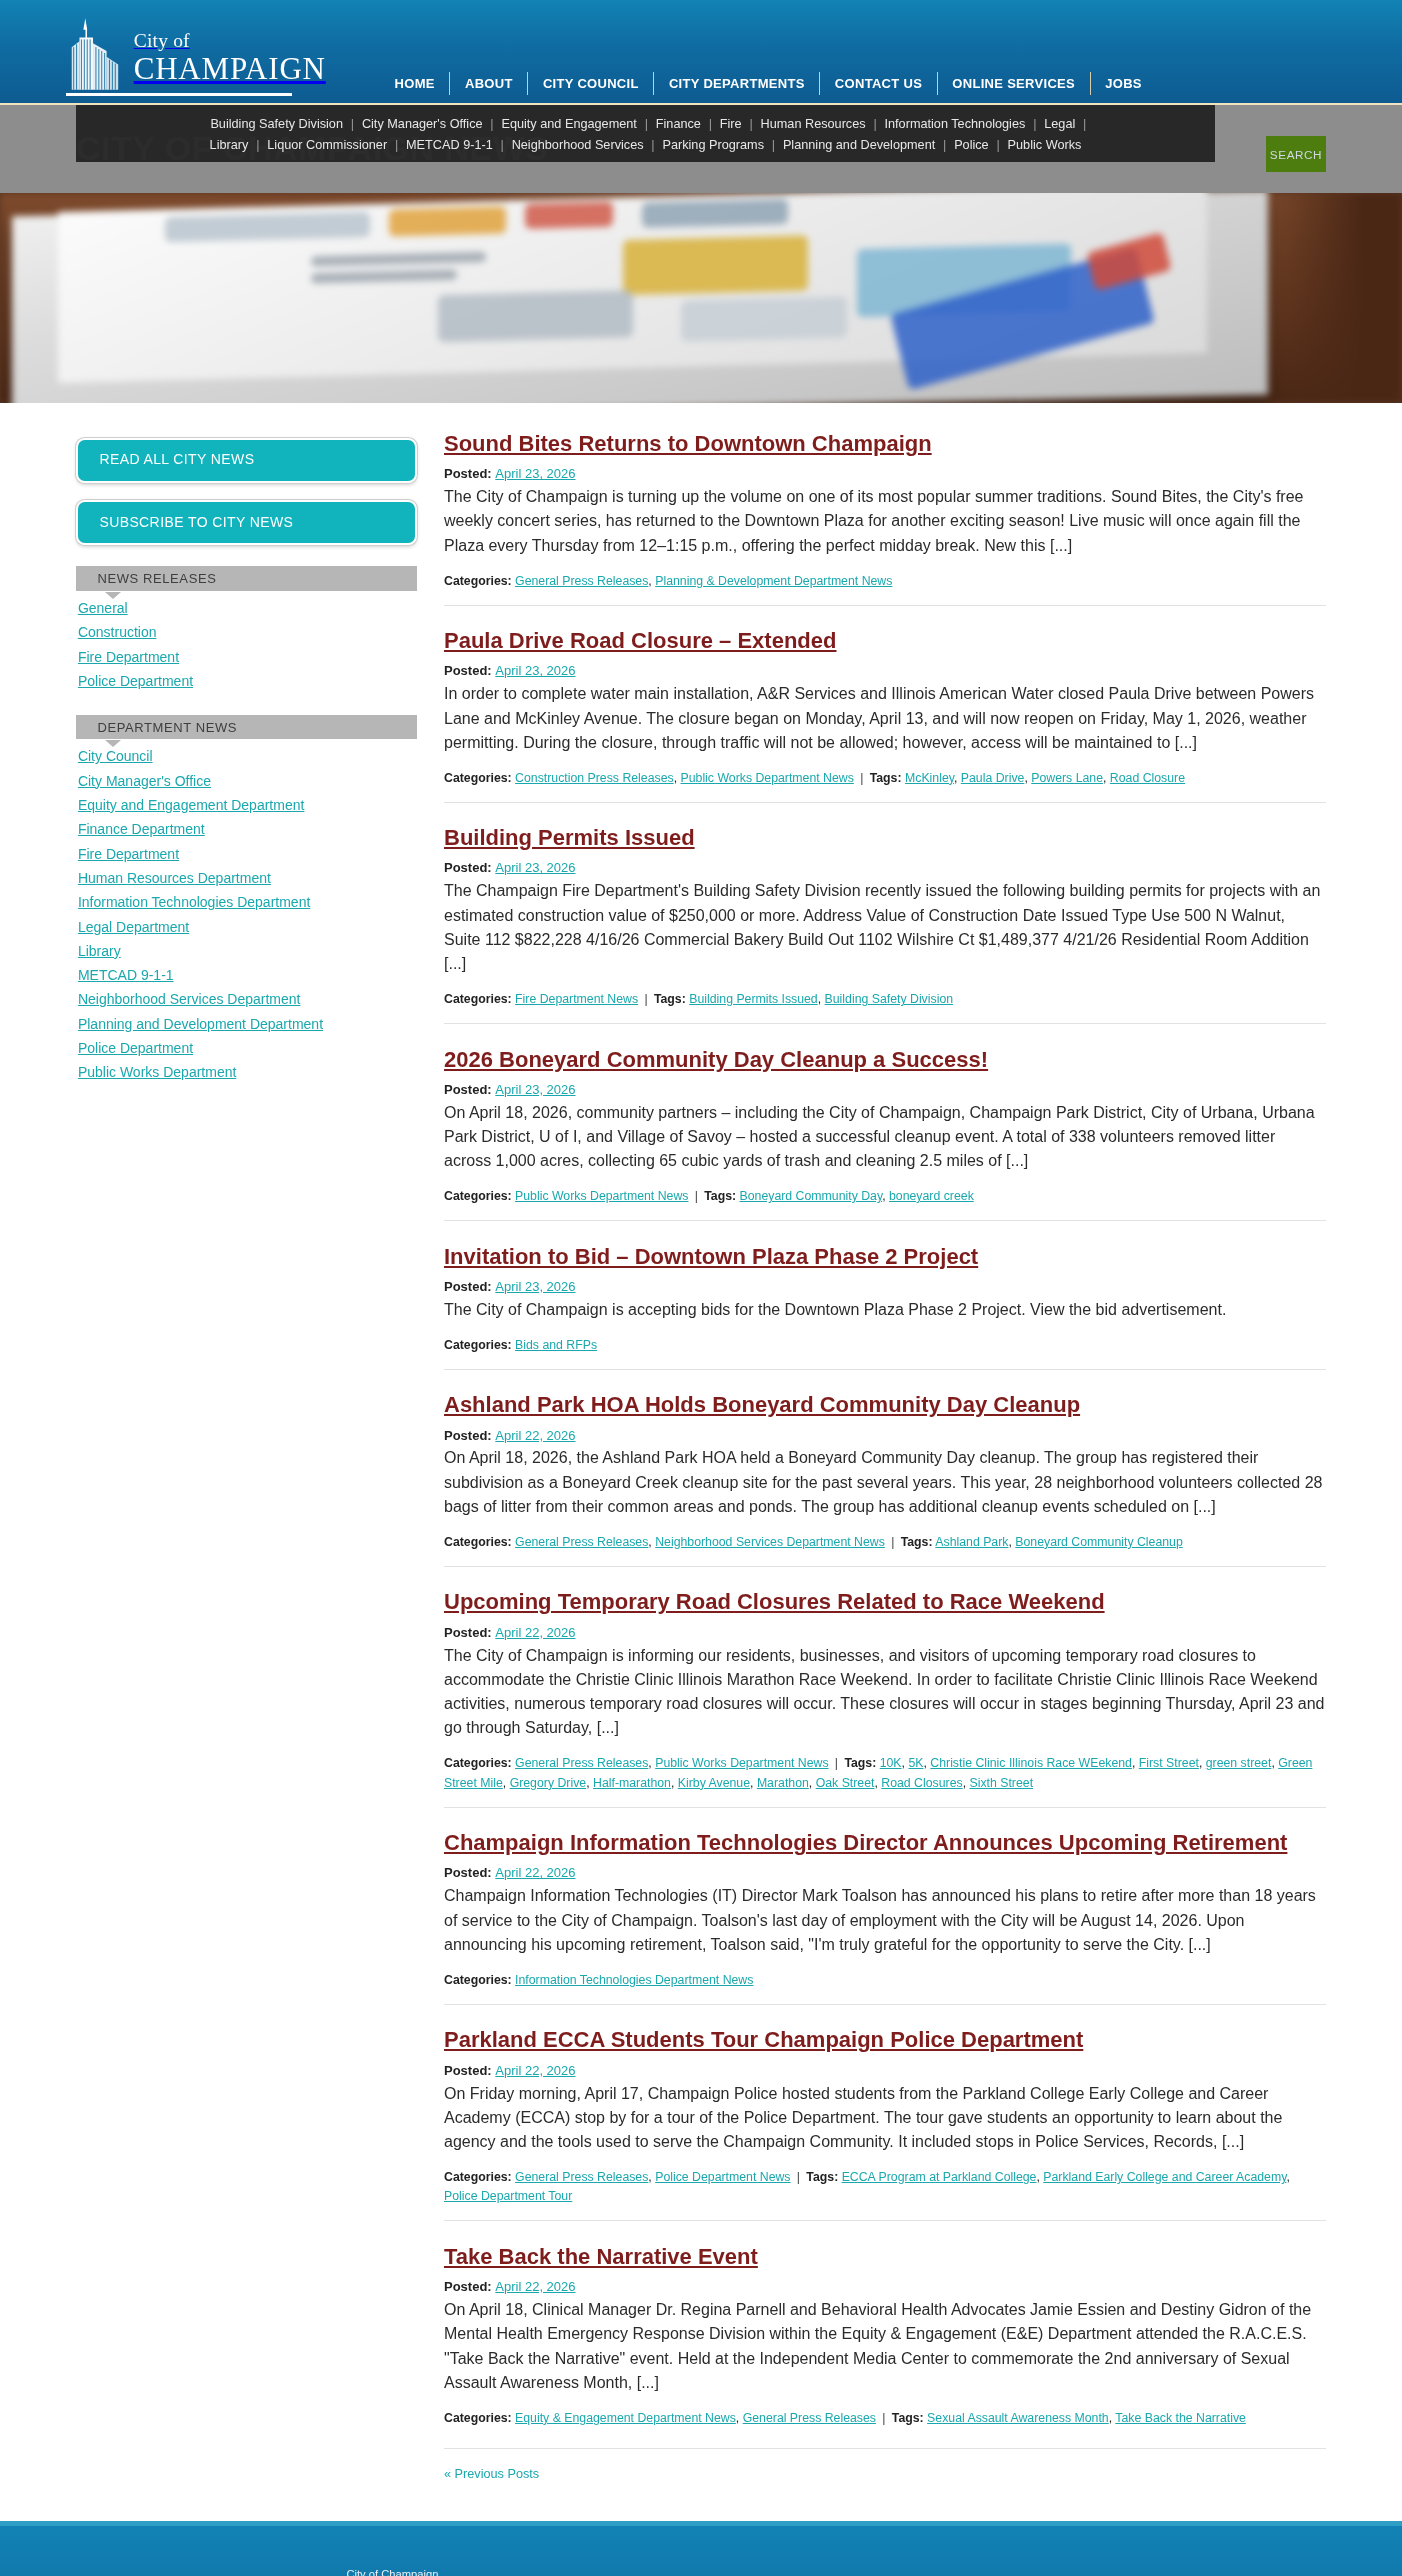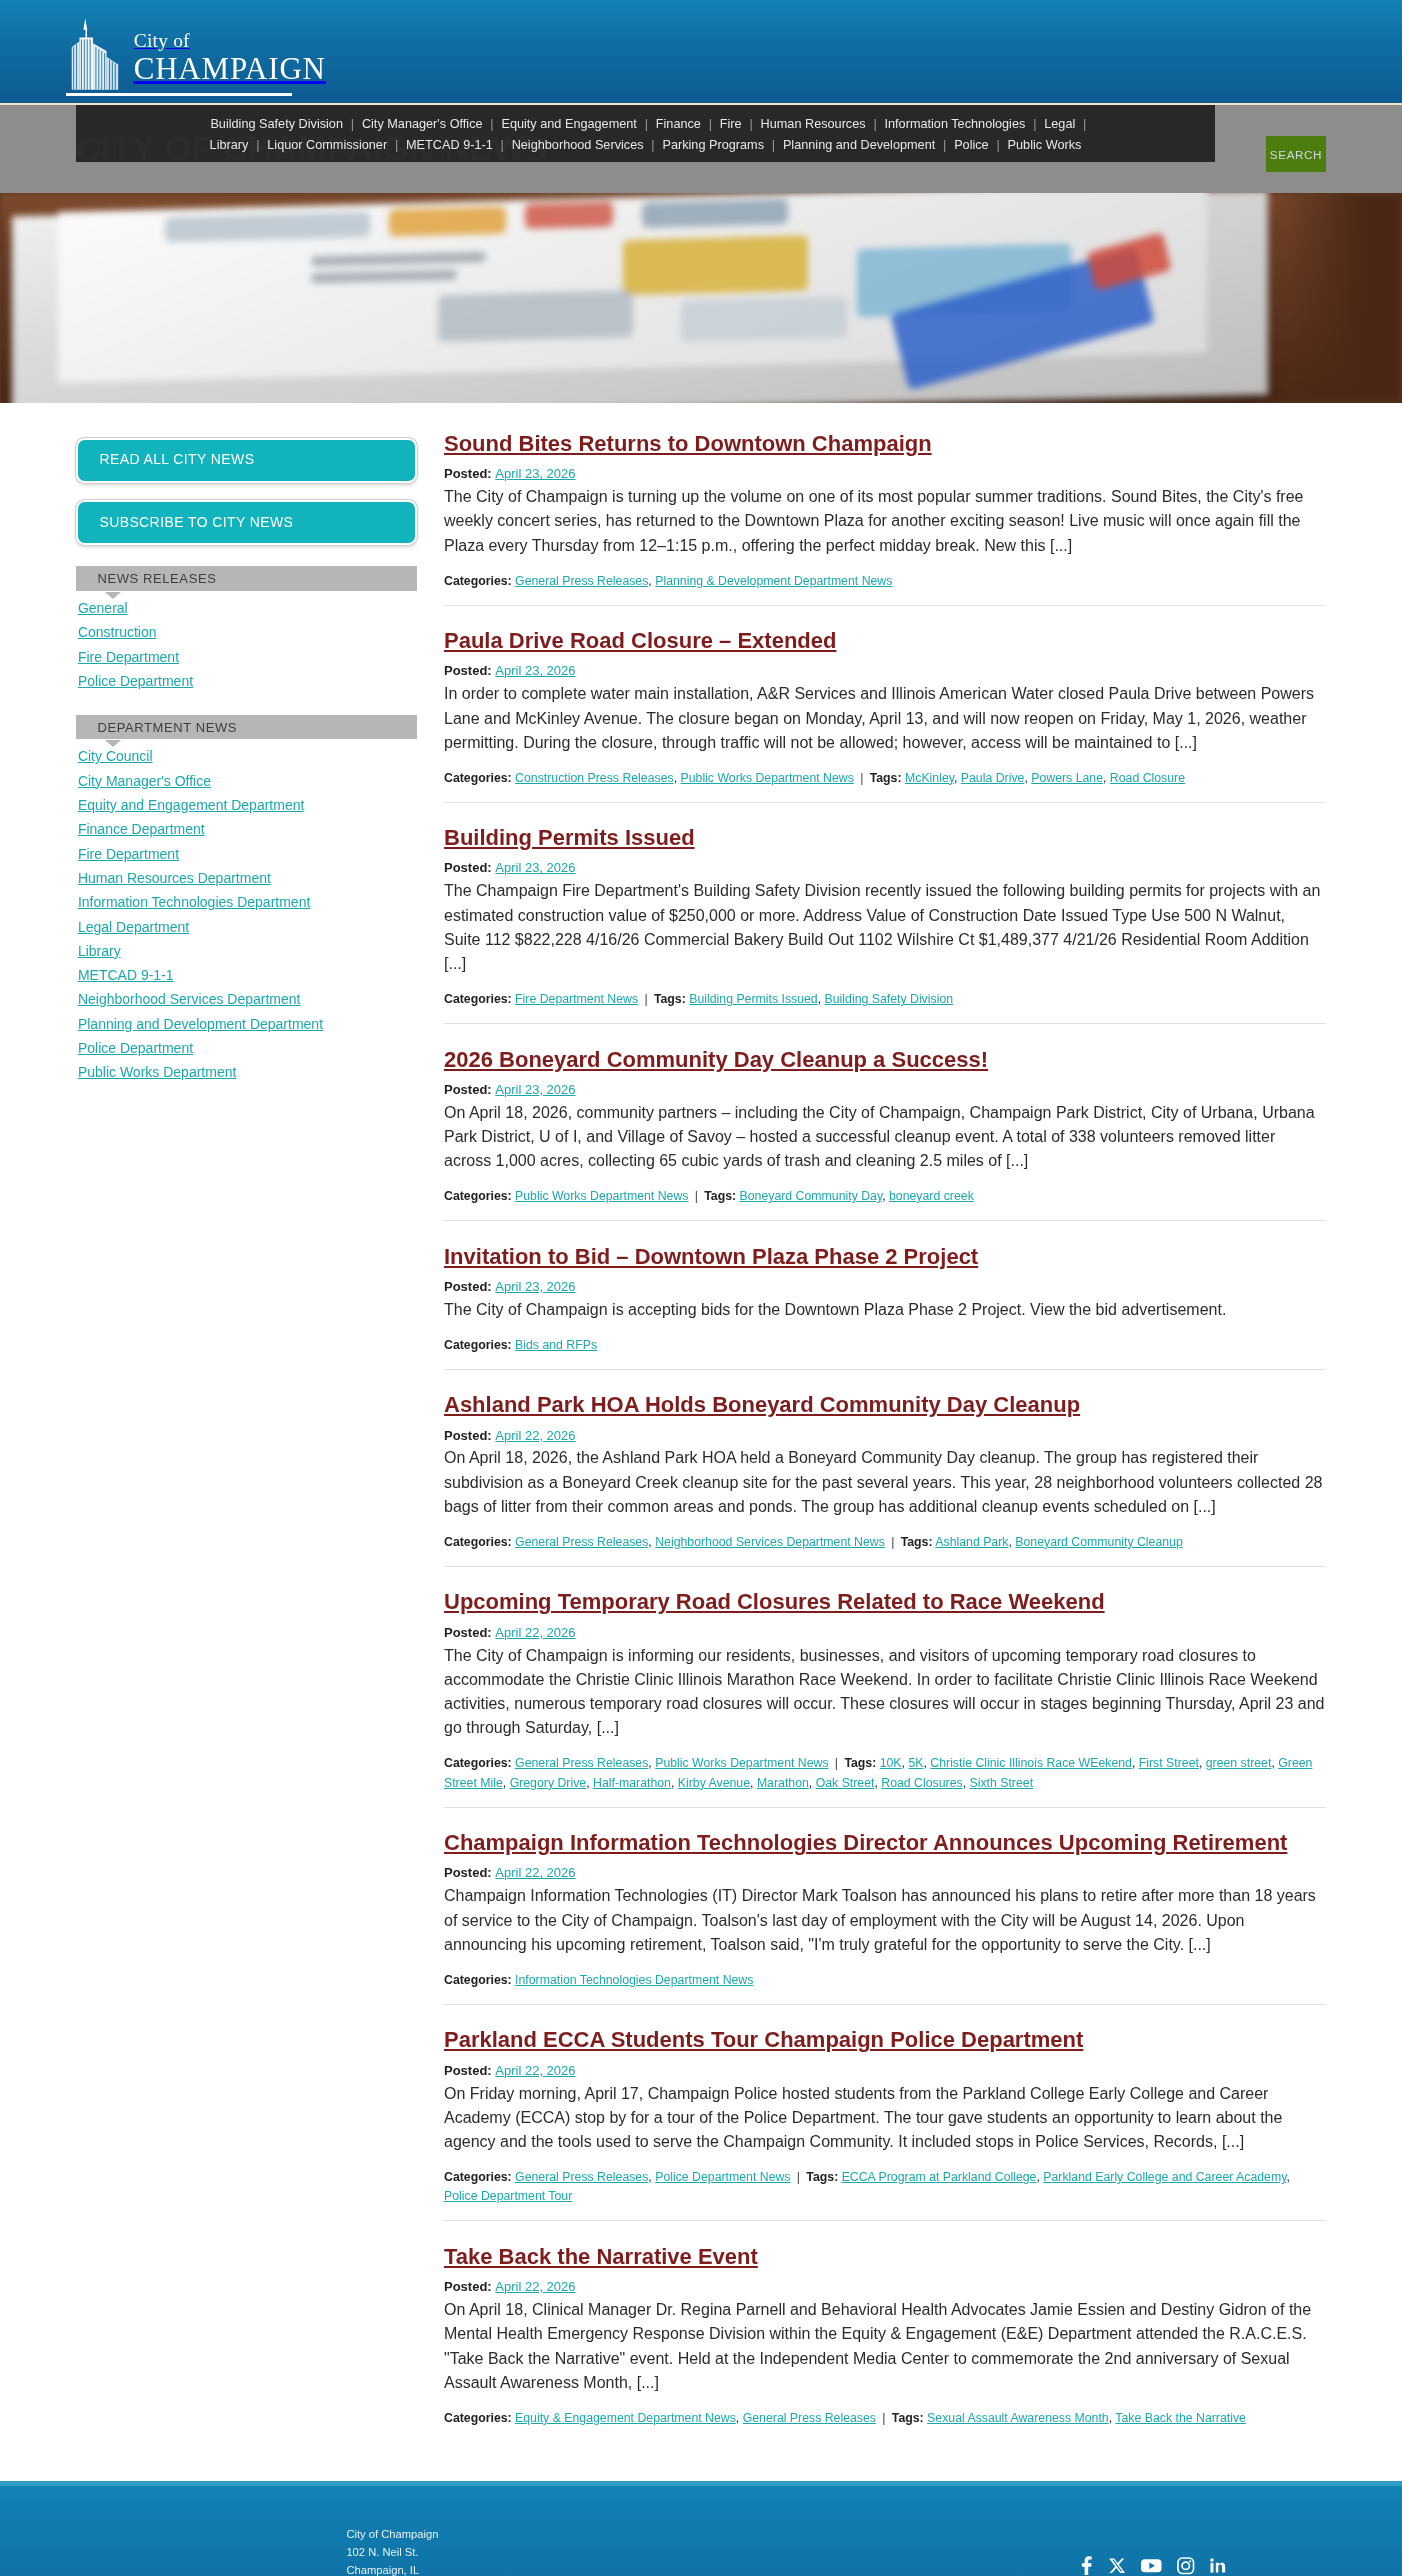--- a/index.html
+++ b/index.html
@@ -278,20 +278,29 @@
         <line x1="53" y1="51" x2="53" y2="78"></line>
       </g>
     </svg>
     <span class="logo-text">
       <span class="l1">City of</span>
       <span class="l2">CHAMPAIGN</span>
     </span>
   </a>
   <div class="logo-underline"></div>
 
+  <nav class="main-nav">
+    <a href="#">HOME</a>
+    <a href="#">ABOUT</a>
+    <a href="#">CITY COUNCIL</a>
+    <a href="#">CITY DEPARTMENTS</a>
+    <a href="#">CONTACT US</a>
+    <a href="#">ONLINE SERVICES</a>
+    <a href="#">JOBS</a>
+  </nav>
 </header>
 
 <div class="title-band"></div>
 <div class="page-title">CITY OF CHAMPAIGN NEWS</div>
 
 <div class="dropdown-panel">
   <div class="dd-row">
     <a href="#">Building Safety Division</a>
       <span class="dd-sep">|</span>
     <a href="#">City Manager's Office</a>
@@ -391,20 +400,21 @@
       <article class="article"><a href="#" class="art-title">Sound Bites Returns to Downtown Champaign</a><div class="posted"><span>Posted:</span> <a href="#">April 23, 2026</a></div><p class="excerpt">The City of Champaign is turning up the volume on one of its most popular summer traditions. Sound Bites, the City's free weekly concert series, has returned to the Downtown Plaza for another exciting season! Live music will once again fill the Plaza every Thursday from 12–1:15 p.m., offering the perfect midday break. New this [...]</p><div class="meta"><b>Categories:</b> <a href="#">General Press Releases</a>, <a href="#">Planning &amp; Development Department News</a></div></article>
       <article class="article"><a href="#" class="art-title">Paula Drive Road Closure – Extended</a><div class="posted"><span>Posted:</span> <a href="#">April 23, 2026</a></div><p class="excerpt">In order to complete water main installation, A&amp;R Services and Illinois American Water closed Paula Drive between Powers Lane and McKinley Avenue.  The closure began on Monday, April 13, and will now reopen on Friday, May 1, 2026, weather permitting. During the closure, through traffic will not be allowed; however, access will be maintained to [...]</p><div class="meta"><b>Categories:</b> <a href="#">Construction Press Releases</a>, <a href="#">Public Works Department News</a><span class="pipe"> | </span><b>Tags:</b> <a href="#">McKinley</a>, <a href="#">Paula Drive</a>, <a href="#">Powers Lane</a>, <a href="#">Road Closure</a></div></article>
       <article class="article"><a href="#" class="art-title">Building Permits Issued</a><div class="posted"><span>Posted:</span> <a href="#">April 23, 2026</a></div><p class="excerpt">The Champaign Fire Department's Building Safety Division recently issued the following building permits for projects with an estimated construction value of $250,000 or more. Address Value of Construction Date Issued Type Use 500 N Walnut, Suite 112 $822,228 4/16/26 Commercial Bakery Build Out 1102 Wilshire Ct $1,489,377 4/21/26 Residential Room Addition        [...]</p><div class="meta"><b>Categories:</b> <a href="#">Fire Department News</a><span class="pipe"> | </span><b>Tags:</b> <a href="#">Building Permits Issued</a>, <a href="#">Building Safety Division</a></div></article>
       <article class="article"><a href="#" class="art-title">2026 Boneyard Community Day Cleanup a Success!</a><div class="posted"><span>Posted:</span> <a href="#">April 23, 2026</a></div><p class="excerpt">On April 18, 2026, community partners – including the City of Champaign, Champaign Park District, City of Urbana, Urbana Park District, U of I, and Village of Savoy – hosted a successful cleanup event.  A total of 338 volunteers removed litter across 1,000 acres, collecting 65 cubic yards of trash and cleaning 2.5 miles of [...]</p><div class="meta"><b>Categories:</b> <a href="#">Public Works Department News</a><span class="pipe"> | </span><b>Tags:</b> <a href="#">Boneyard Community Day</a>, <a href="#">boneyard creek</a></div></article>
       <article class="article"><a href="#" class="art-title">Invitation to Bid – Downtown Plaza Phase 2 Project</a><div class="posted"><span>Posted:</span> <a href="#">April 23, 2026</a></div><p class="excerpt">The City of Champaign is accepting bids for the Downtown Plaza Phase 2 Project.  View the bid advertisement.</p><div class="meta"><b>Categories:</b> <a href="#">Bids and RFPs</a></div></article>
       <article class="article"><a href="#" class="art-title">Ashland Park HOA Holds Boneyard Community Day Cleanup</a><div class="posted"><span>Posted:</span> <a href="#">April 22, 2026</a></div><p class="excerpt">On April 18, 2026, the Ashland Park HOA held a Boneyard Community Day cleanup. The group has registered their subdivision as a Boneyard Creek cleanup site for the past several years. This year, 28 neighborhood volunteers collected 28 bags of litter from their common areas and ponds. The group has additional cleanup events scheduled on [...]</p><div class="meta"><b>Categories:</b> <a href="#">General Press Releases</a>, <a href="#">Neighborhood Services Department News</a><span class="pipe"> | </span><b>Tags:</b> <a href="#">Ashland Park</a>, <a href="#">Boneyard Community Cleanup</a></div></article>
       <article class="article"><a href="#" class="art-title">Upcoming Temporary Road Closures Related to Race Weekend</a><div class="posted"><span>Posted:</span> <a href="#">April 22, 2026</a></div><p class="excerpt">The City of Champaign is informing our residents, businesses, and visitors of upcoming temporary road closures to accommodate the Christie Clinic Illinois Marathon Race Weekend.  In order to facilitate Christie Clinic Illinois Race Weekend activities, numerous temporary road closures will occur. These closures will occur in stages beginning Thursday, April 23 and go through Saturday, [...]</p><div class="meta"><b>Categories:</b> <a href="#">General Press Releases</a>, <a href="#">Public Works Department News</a><span class="pipe"> | </span><b>Tags:</b> <a href="#">10K</a>, <a href="#">5K</a>, <a href="#">Christie Clinic Illinois Race WEekend</a>, <a href="#">First Street</a>, <a href="#">green street</a>, <a href="#">Green Street Mile</a>, <a href="#">Gregory Drive</a>, <a href="#">Half-marathon</a>, <a href="#">Kirby Avenue</a>, <a href="#">Marathon</a>, <a href="#">Oak Street</a>, <a href="#">Road Closures</a>, <a href="#">Sixth Street</a></div></article>
       <article class="article"><a href="#" class="art-title">Champaign Information Technologies Director Announces Upcoming Retirement</a><div class="posted"><span>Posted:</span> <a href="#">April 22, 2026</a></div><p class="excerpt">Champaign Information Technologies (IT) Director Mark Toalson has announced his plans to retire after more than 18 years of service to the City of Champaign. Toalson's last day of employment with the City will be August 14, 2026. Upon announcing his upcoming retirement, Toalson said, "I'm truly grateful for the opportunity to serve the City. [...]</p><div class="meta"><b>Categories:</b> <a href="#">Information Technologies Department News</a></div></article>
       <article class="article"><a href="#" class="art-title">Parkland ECCA Students Tour Champaign Police Department</a><div class="posted"><span>Posted:</span> <a href="#">April 22, 2026</a></div><p class="excerpt">On Friday morning, April 17, Champaign Police hosted students from the Parkland College Early College and Career Academy (ECCA) stop by for a tour of the Police Department. The tour gave students an opportunity to learn about the agency and the tools used to serve the Champaign Community. It included stops in Police Services, Records, [...]</p><div class="meta"><b>Categories:</b> <a href="#">General Press Releases</a>, <a href="#">Police Department News</a><span class="pipe"> | </span><b>Tags:</b> <a href="#">ECCA Program at Parkland College</a>, <a href="#">Parkland Early College and Career Academy</a>, <a href="#">Police Department Tour</a></div></article>
       <article class="article"><a href="#" class="art-title">Take Back the Narrative Event</a><div class="posted"><span>Posted:</span> <a href="#">April 22, 2026</a></div><p class="excerpt">On April 18, Clinical Manager Dr. Regina Parnell and Behavioral Health Advocates Jamie Essien and Destiny Gidron of the Mental Health Emergency Response Division within the Equity &amp; Engagement (E&amp;E) Department attended the R.A.C.E.S. "Take Back the Narrative" event. Held at the Independent Media Center to commemorate the 2nd anniversary of Sexual Assault Awareness Month, [...]</p><div class="meta"><b>Categories:</b> <a href="#">Equity &amp; Engagement Department News</a>, <a href="#">General Press Releases</a><span class="pipe"> | </span><b>Tags:</b> <a href="#">Sexual Assault Awareness Month</a>, <a href="#">Take Back the Narrative</a></div></article>
+      <div class="pagination"><a href="#">« Previous Posts</a></div>
     </main>
 </div>
 
 <footer class="footer">
   <a class="foot-logo-wrap" href="#">
     <svg class="foot-logo-mark" viewBox="0 0 62 78">
       <g fill="#ffffff">
         <path d="M22 4 L24 16 L20 16 Z"></path>
         <rect x="22.2" y="15" width="1.6" height="10"></rect>
         <path d="M16 24 L30 24 L30 78 L16 78 Z"></path>

